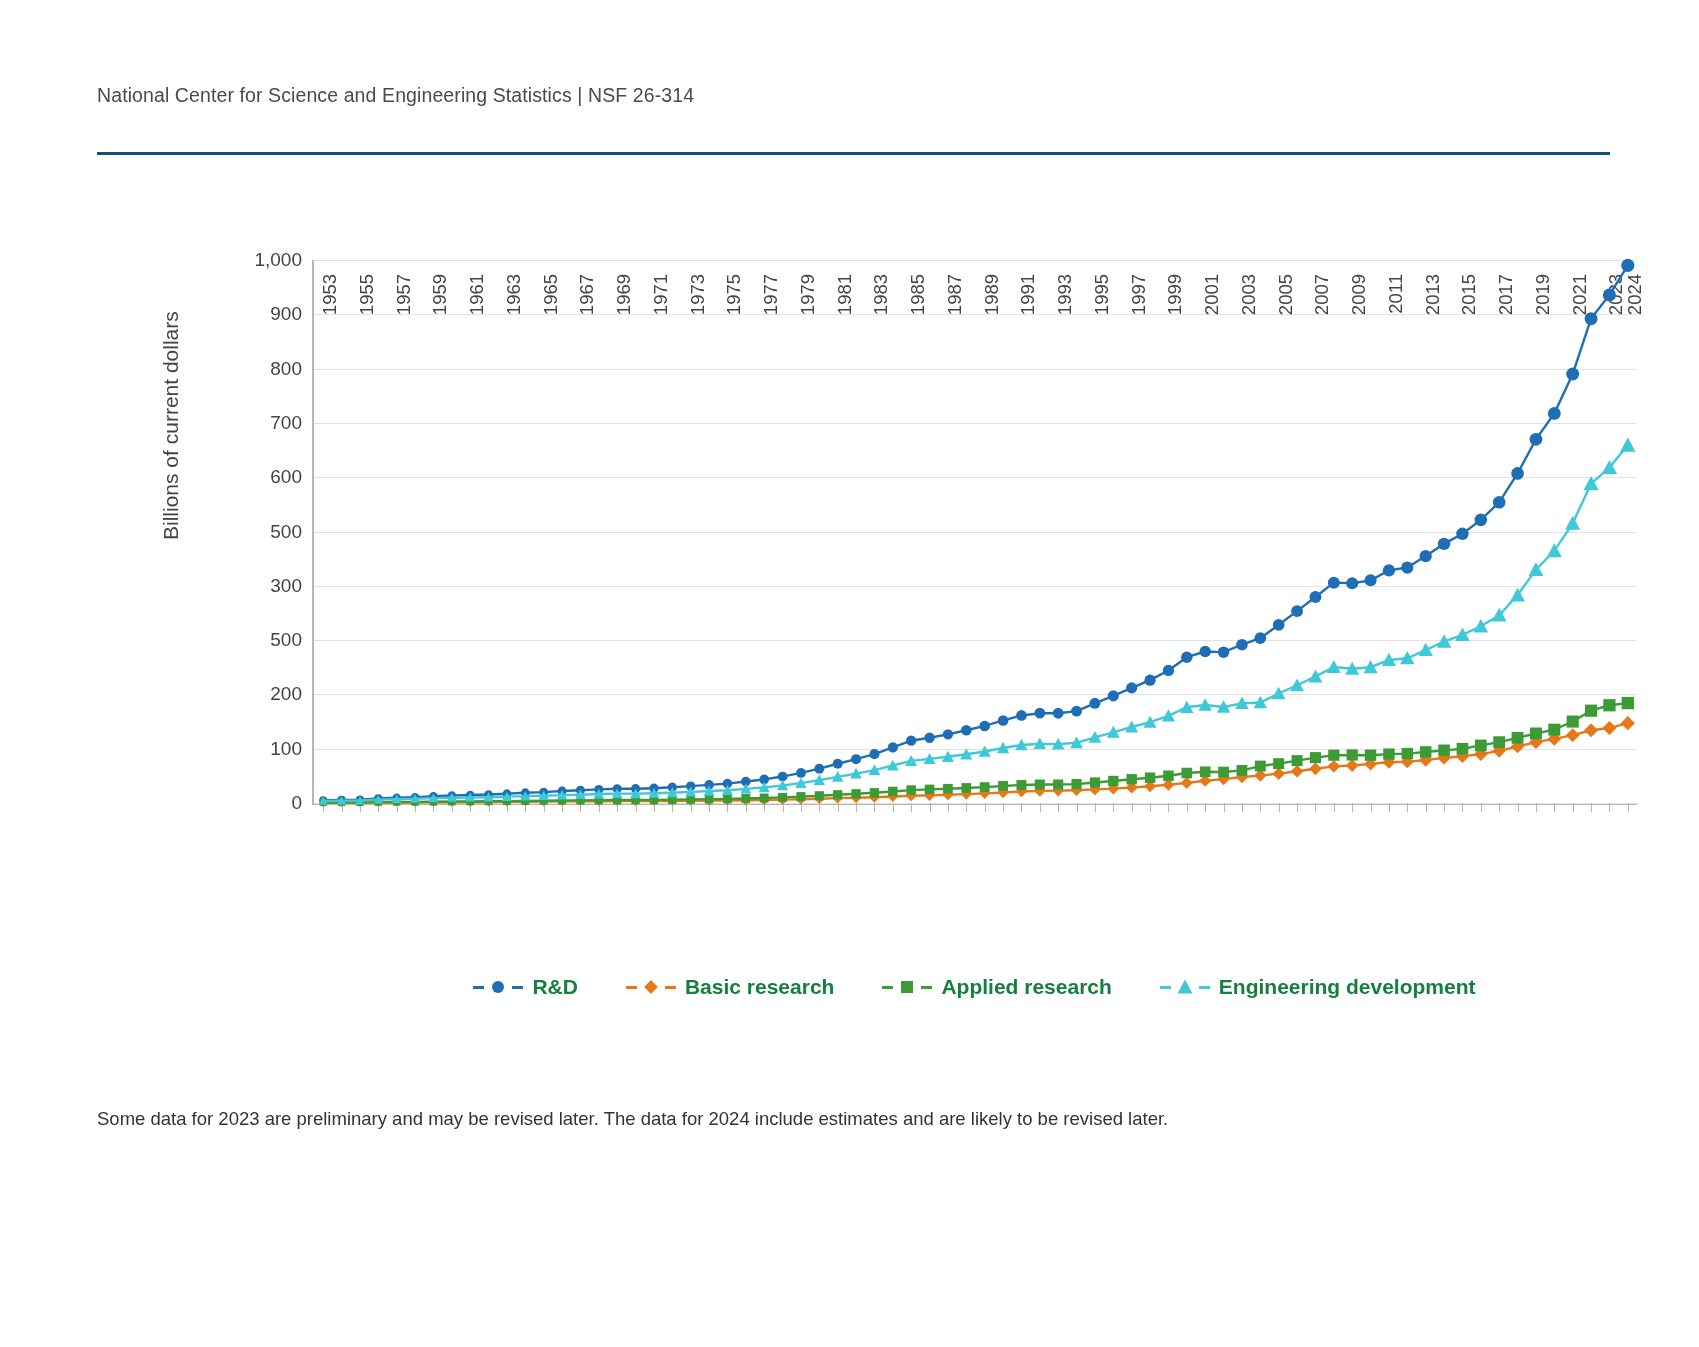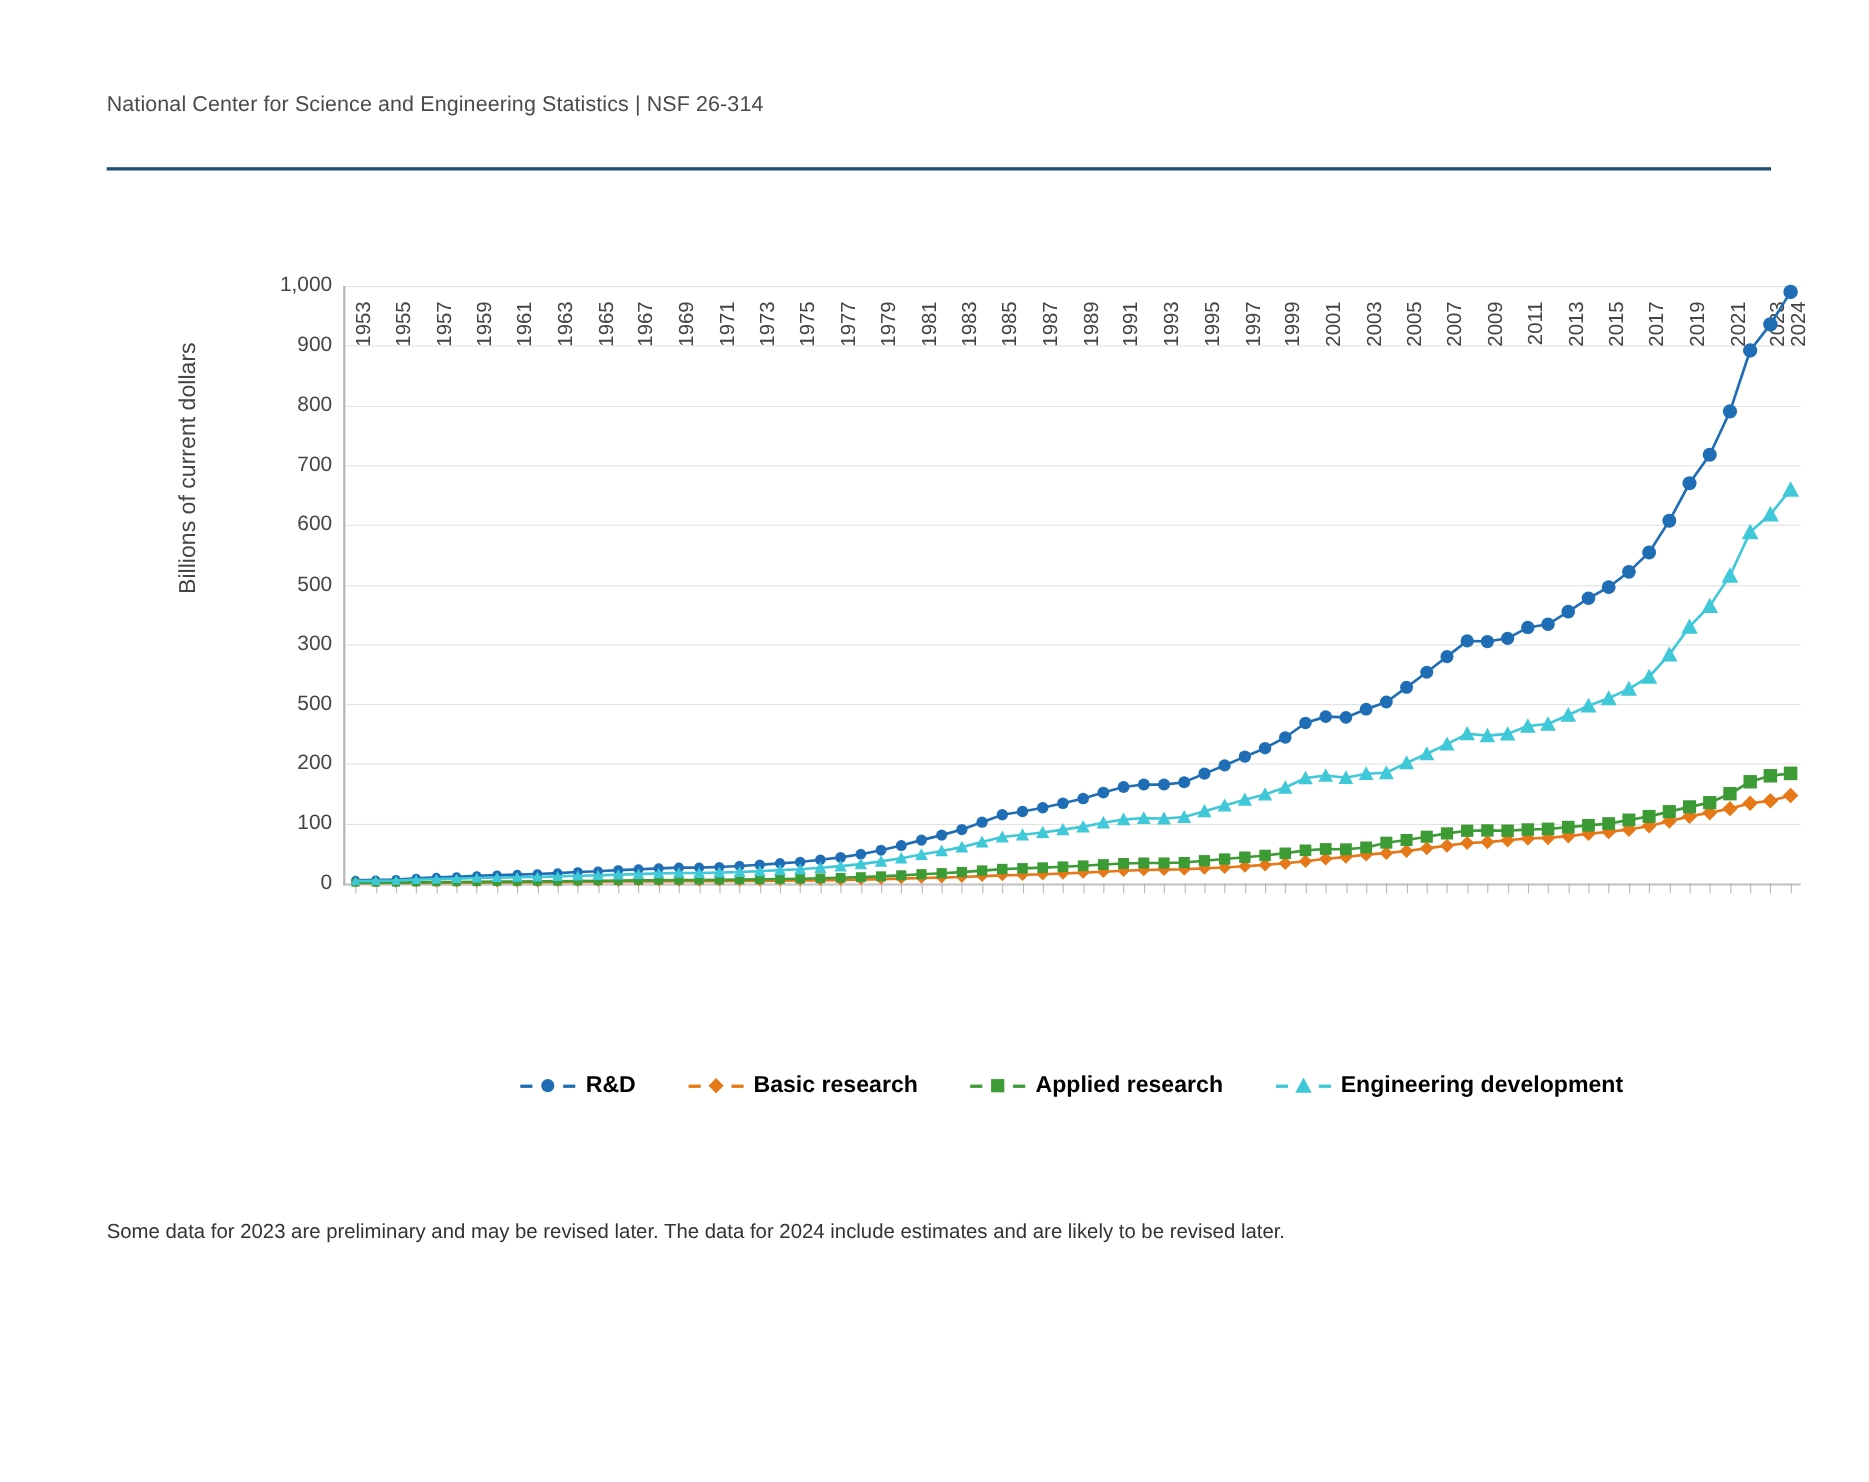--- a/index.html
+++ b/index.html
@@ -134,21 +134,21 @@
     justify-content: center;
     align-items: center;
     gap: 48px;
   }
   .legend-item {
     display: flex;
     align-items: center;
     gap: 9px;
     font-size: 21px;
     font-weight: bold;
-    color: #000000;
+    color: #15803d;
     white-space: nowrap;
   }
   .legend-key {
     position: relative;
     width: 50px;
     height: 20px;
     display: inline-block;
   }
   .legend-key .seg {
     position: absolute;

